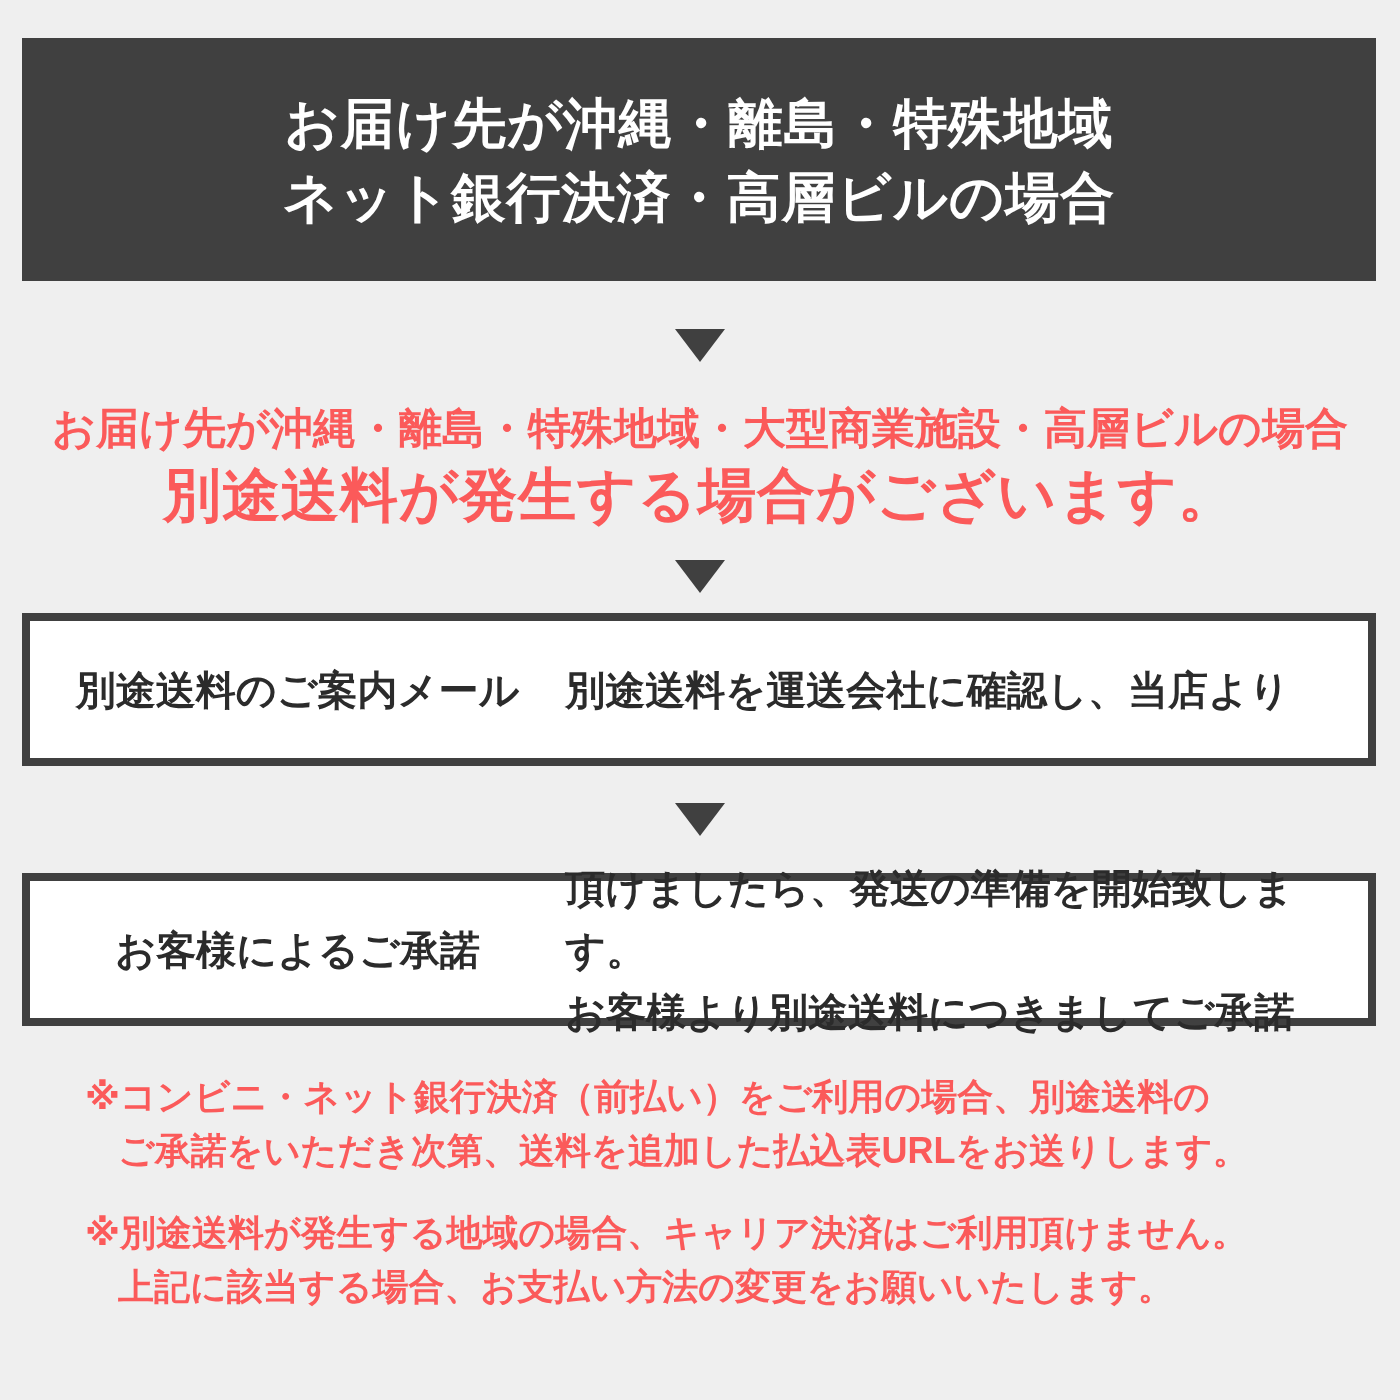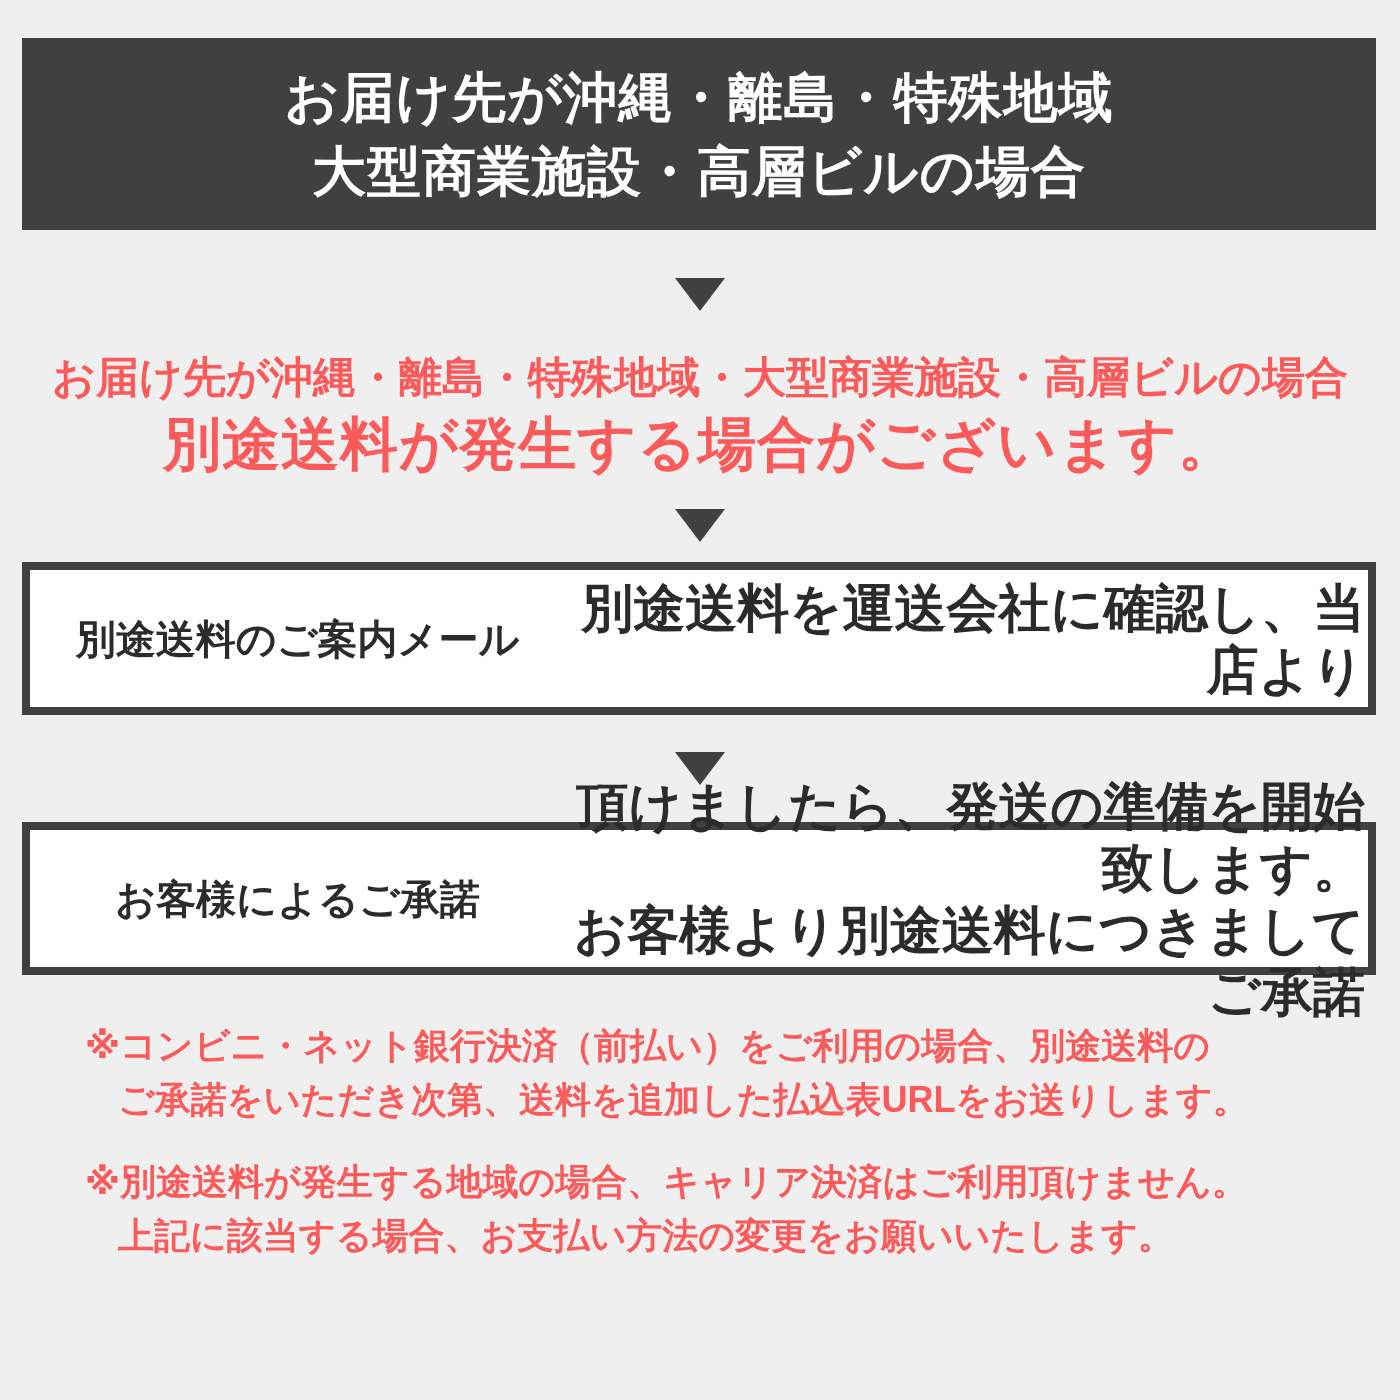--- a/index.html
+++ b/index.html
@@ -7,21 +7,21 @@
     width: 1400px; height: 1400px;
     background: #efefef;
     font-family: "Liberation Sans", "DejaVu Sans", sans-serif;
     font-weight: bold;
     overflow: hidden;
   }
   .page { width: 1400px; height: 1400px; position: relative; }
 
   .banner {
     margin-left: 22px; margin-top: 38px;
-    width: 1354px; height: 192px;
+    width: 1354px; height: 243px;
     background: #404040;
     color: #ffffff;
     display: flex; flex-direction: column;
     justify-content: center; align-items: center;
     text-align: center;
   }
   .banner .line { font-size: 54px; line-height: 74px; letter-spacing: 1px; }
 
   .arrow {
     width: 0; height: 0;
@@ -49,39 +49,39 @@
   .step-label {
     flex: 0 0 40%;
     text-align: center;
     color: #2b2b2b;
     font-size: 40px;
     line-height: 48px;
   }
   .step-body {
     flex: 1;
     color: #2b2b2b;
-    font-size: 52px;
+    font-size: 40px;
     line-height: 62px;
-    text-align: right;
-    padding-right: 3px;
+    text-align: left;
+    padding-right: 16px;
   }
 
   .notes { margin-top: 44px; margin-left: 85px; margin-right: 60px; color: #fb5a5a; }
   .note { font-size: 36px; line-height: 54px; }
   .note + .note { margin-top: 28px; }
   .note .cont { padding-left: 33px; }
 </style>
 </head>
 <body>
 
 <div class="page">
 
   <div class="banner">
     <div class="line">お届け先が沖縄・離島・特殊地域</div>
-    <div class="line">大型商業施設・高層ビルの場合</div>
+    <div class="line">ネット銀行決済・高層ビルの場合</div>
   </div>
 
   <div class="arrow arrow-1"></div>
 
   <div class="notice">
     <div class="small">お届け先が沖縄・離島・特殊地域・大型商業施設・高層ビルの場合</div>
     <div class="big">別途送料が発生する場合がございます。</div>
   </div>
 
   <div class="arrow arrow-2"></div>

